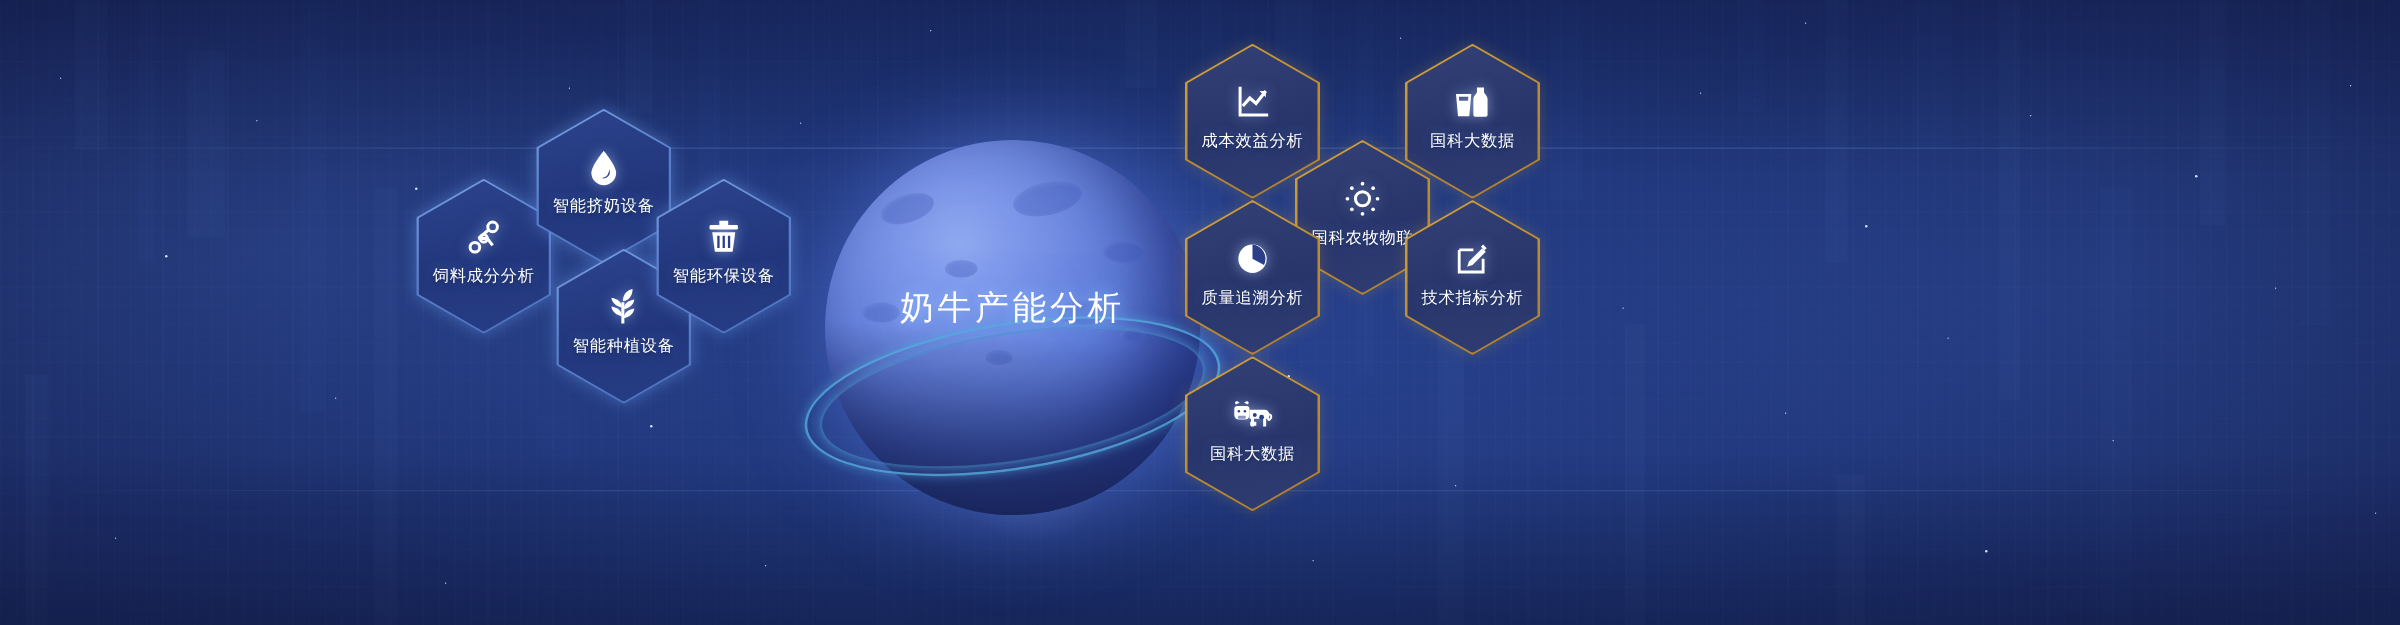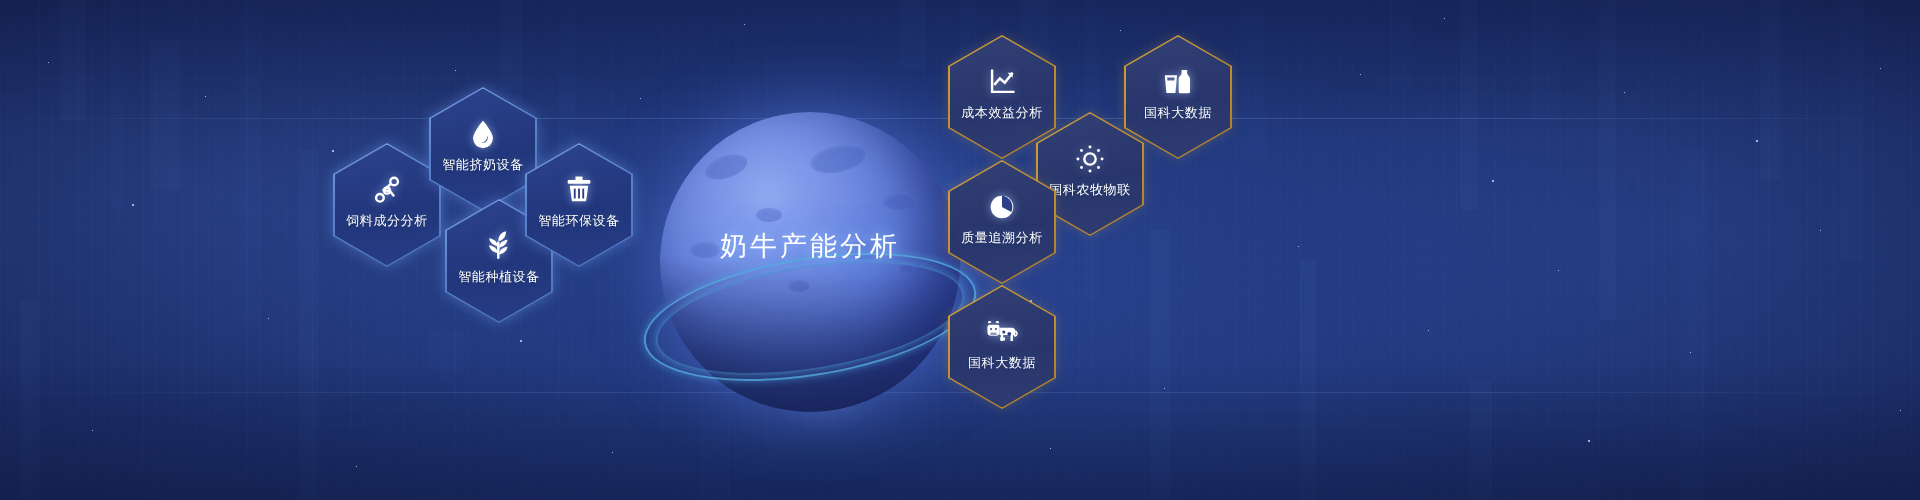--- a/index.html
+++ b/index.html
@@ -351,20 +351,34 @@
           <circle cx="12" cy="12" r="2.1" fill="#fff"></circle>
           <circle cx="36" cy="12" r="2.1" fill="#fff"></circle>
           <circle cx="12" cy="36" r="2.1" fill="#fff"></circle>
           <circle cx="36" cy="36" r="2.1" fill="#fff"></circle>
         </svg>
       </div>
       <div class="lbl">国科农牧物联</div>
     </div>
   </div>
 
+  <div class="hex gold lbl-low" style="left:1124px; top:160px;">
+    <div class="edge"></div>
+    <div class="inner"></div>
+    <div class="content">
+      <div class="ico">
+        <svg viewBox="0 0 48 48">
+          <path d="M9 14 h16 M9 14 v25 h27 v-15" stroke="#fff" stroke-width="3.2" fill="none"></path>
+          <path d="M24 31 l-6 2 2 -6 15 -15 4 4 Z" fill="#fff"></path>
+          <path d="M36 8 l4 4 -2.5 2.5 -4 -4 Z" fill="#fff"></path>
+        </svg>
+      </div>
+      <div class="lbl">技术指标分析</div>
+    </div>
+  </div>
 
   <div class="hex gold lbl-low" style="left:948px; top:160px;">
     <div class="edge"></div>
     <div class="inner"></div>
     <div class="content">
       <div class="ico">
         <svg viewBox="0 0 48 48">
           <circle cx="24" cy="24" r="16" fill="#fff"></circle>
           <path d="M24 24 L24 8 A16 16 0 0 1 37 31 Z" fill="#2a3f87"></path>
           <path d="M24 24 L24 8 A16 16 0 0 1 37 31 Z" fill="none" stroke="#fff" stroke-width="0"></path>

